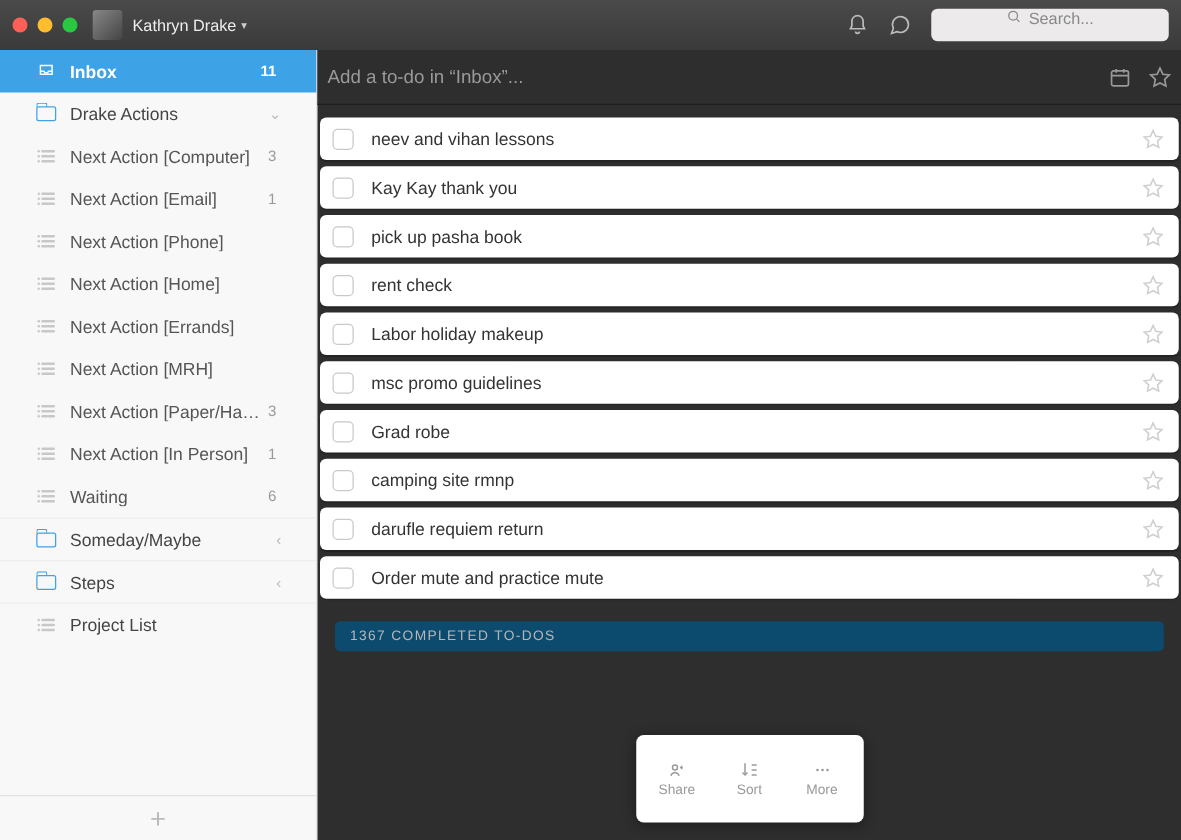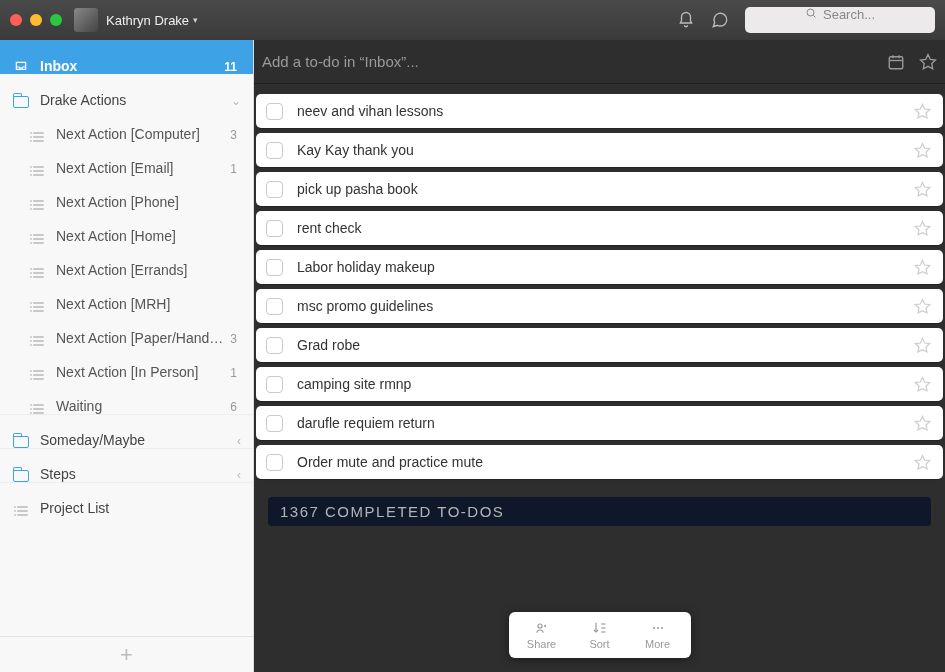--- a/index.html
+++ b/index.html
@@ -33,21 +33,21 @@
   
   .app { display:flex; height:calc(672px - 40px); }
 
   
   .sidebar {
     width:254px; background:#f8f8f8; border-right:1px solid #ddd;
     display:flex; flex-direction:column; font-size:14px; color:#444;
     position:relative;
   }
   .sb-row {
-    height:34px; display:flex; align-items:flex-end; padding:0 12px; cursor:pointer;
+    height:34px; display:flex; align-items:center; padding:0 28px; cursor:pointer;
     position:relative;
   }
   .sb-row.active-inbox { background:#3ea3e6; color:#fff; font-weight:600;}
   .sb-row.active-inbox .count{ color:#fff; font-weight:600;}
   .sb-row .icon { width:18px; margin-right:10px; display:flex; align-items:center; justify-content:center; }
   .sb-row .label { flex:1; white-space:nowrap; overflow:hidden; text-overflow:ellipsis;}
   .sb-row .count { color:#999; font-size:12px; padding-right:4px;}
   .sb-row .chev { color:#bbb; font-size:12px;}
 
   .sb-row.indent { padding-left:28px; height:34px; font-size:14px; }
@@ -90,28 +90,28 @@
   }
   .todo .cb {
     width:17px; height:17px; border:1.5px solid #c9c9c9; border-radius:4px; margin-right:14px;
     cursor:pointer; flex-shrink:0;
   }
   .todo .txt { flex:1; font-size:14px; color:#333;}
   .todo .star{ color:#cfcfcf; cursor:pointer;}
 
   .completed {
     margin:10px 14px 0; display:inline-block; padding:6px 12px;
-    background:#0f172a; color:#b5b5b5; border-radius:4px; font-size:15px;
+    background:#0c4a6e; color:#b5b5b5; border-radius:4px; font-size:11px;
     letter-spacing:.1em;
   }
 
   .bottom-tool {
     position:absolute; bottom:14px; left:50%; transform:translateX(-50%);
     background:#fff; border-radius:6px; box-shadow:0 2px 10px rgba(0,0,0,.4);
-    display:flex; padding:8px 4px;
+    display:flex; padding:20px 4px;
   }
   .bt-item{
     width:58px; display:flex; flex-direction:column; align-items:center; gap:2px;
     color:#9a9a9a; font-size:11px; cursor:pointer;
   }
   .bt-item svg{width:18px;height:16px;}
 
   svg { display:block; }
   .star svg{width:17px;height:17px;}
   .addicon svg{width:18px;height:18px;}

